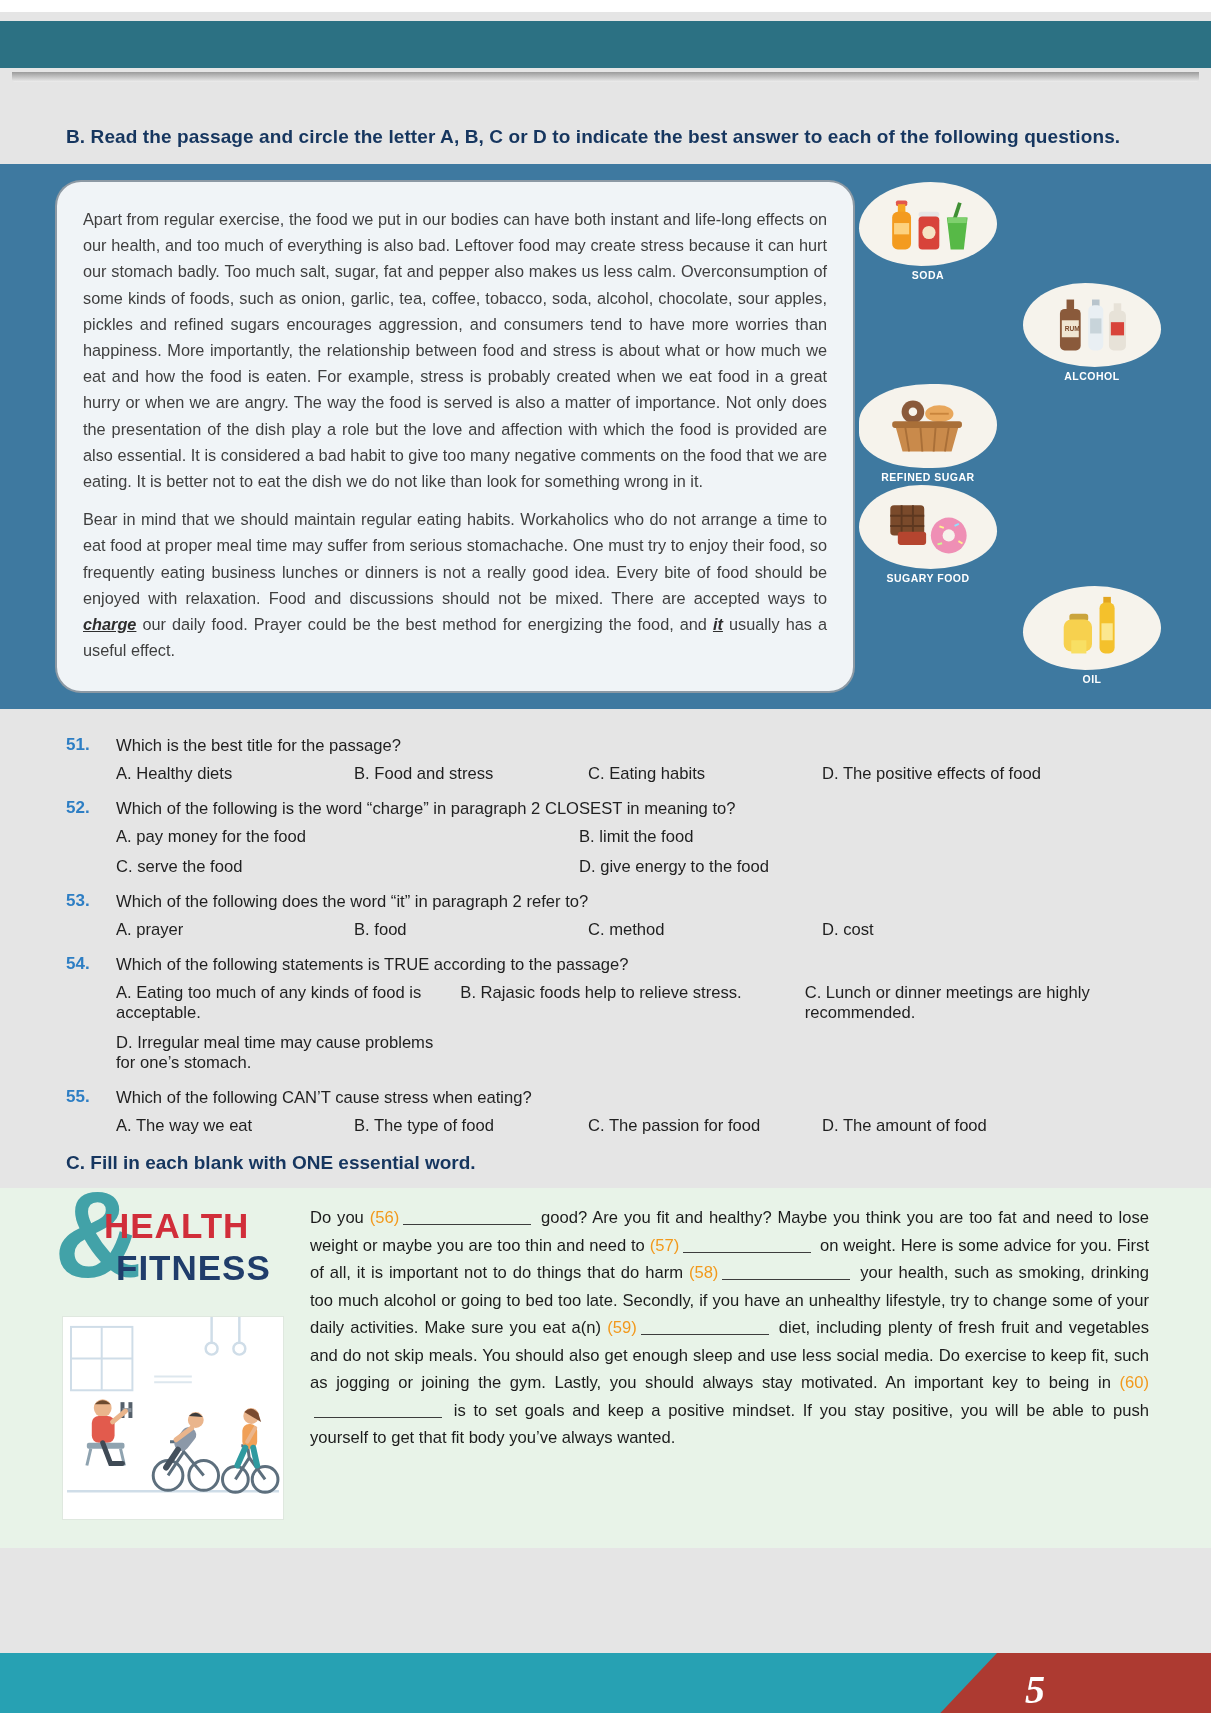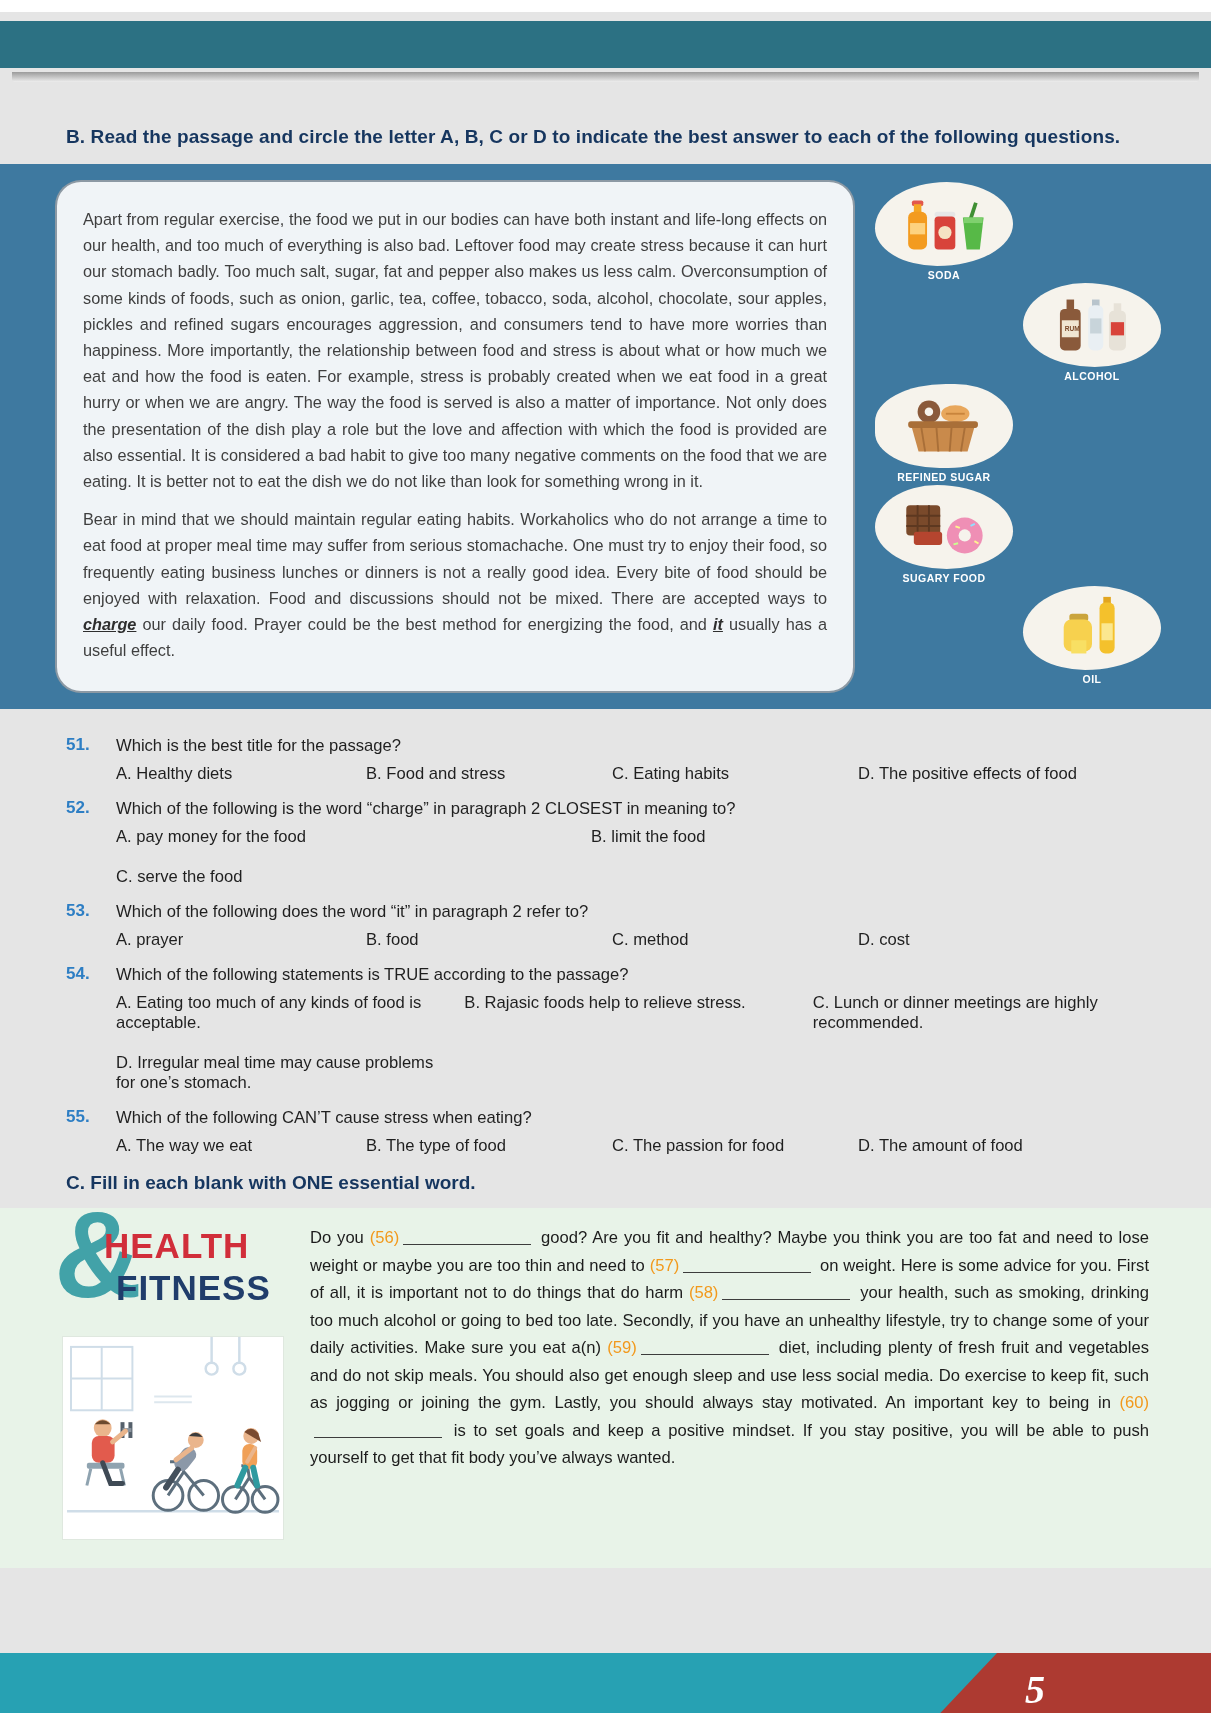--- a/index.html
+++ b/index.html
@@ -7,21 +7,21 @@
   .page { position:relative; width:1211px; height:1713px; margin:12px auto; background:#e5e5e5; overflow:hidden; }
 
   
   .top-teal { margin-top:9px; height:47px; background:#2c7183; }
   .top-strip { height:10px; margin:4px 12px 0; background:linear-gradient(to bottom,#9b9b9b,#ededed); border-radius:0 0 3px 3px; }
 
   
   .sec-heading { margin:44px 70px 16px 66px; color:#16365f; font-size:19px; font-weight:700; letter-spacing:.1px; }
 
   
-  .passage-panel { background:#3e79a0; padding:16px 48px 16px 55px; display:flex; gap:16px; }
+  .passage-panel { background:#3e79a0; padding:16px 48px 16px 55px; display:flex; gap:0; }
   .passage-card { flex:0 0 800px; background:#f0f4f7; border:2px solid rgba(18,42,62,.45); border-radius:26px; padding:24px 26px 16px; }
   .passage-card p { font-size:16.3px; line-height:26.2px; text-align:justify; color:#3f3f3f; margin-bottom:12px; }
   .bu { font-weight:700; text-decoration:underline; color:#2e2e2e;font-style:italic; }
 
   
   .food-col { flex:1; display:flex; flex-direction:column; padding-top:2px;align-items:center; }
   .food-item { display:flex; flex-direction:column; align-items:center; margin-bottom:2px; }
   .shift-left { align-self:flex-start; margin-left:4px; }
   .shift-right { align-self:flex-end; margin-right:2px; }
   .blob { width:138px; height:84px; background:#f6f3ec; display:flex; align-items:center; justify-content:center; }
@@ -29,21 +29,21 @@
   .b2 { border-radius:45% 55% 48% 52% / 50% 55% 45% 50%; }
   .b3 { border-radius:55% 45% 50% 50% / 48% 52% 55% 45%; }
   .food-label { color:#ffffff; font-size:10.5px; font-weight:600; letter-spacing:.5px; margin-top:3px; }
 
   
   .questions { padding:26px 70px 0 66px; }
   .q { margin-bottom:14px; }
   .q-row { display:flex; }
   .q-num { flex:0 0 50px; color:#2d7ec4; font-weight:700; font-size:17px; }
   .q-text { font-size:16.6px; color:#1f1f1f; padding-top:1px; }
-  .opts { margin-left:50px; margin-top:8px; display:grid; column-gap:8px; row-gap:10px; font-size:16.6px; color:#1f1f1f;gap:20px; }
+  .opts { margin-left:50px; margin-top:8px; display:grid; column-gap:8px; row-gap:10px; font-size:16.6px; color:#1f1f1f; }
   .g4 { grid-template-columns:230px 226px 226px 1fr; }
   .g2 { grid-template-columns:455px 1fr; }
   .g1 { grid-template-columns:1fr 1fr 1fr; }
 
   .sec-heading-c { margin:16px 70px 14px 66px; color:#16365f; font-size:19px; font-weight:700; }
 
   
   .fitness-panel { background:#e8f3e8; display:flex; gap:26px; padding:16px 62px 28px 62px; }
   .fit-left { flex:0 0 222px; }
   .logo { position:relative; height:96px; }
@@ -182,20 +182,21 @@
 
     <div class="q">
       <div class="q-row">
         <span class="q-num">52.</span>
         <span class="q-text">Which of the following is the word “charge” in paragraph 2 CLOSEST in meaning to?</span>
       </div>
       <div class="opts g2">
         <span>A. pay money for the food</span>
         <span>B. limit the food</span>
         <span>C. serve the food</span>
+        <span>D. give energy to the food</span>
       </div>
     </div>
 
     <div class="q">
       <div class="q-row">
         <span class="q-num">53.</span>
         <span class="q-text">Which of the following does the word “it” in paragraph 2 refer to?</span>
       </div>
       <div class="opts g4">
         <span>A. prayer</span>

